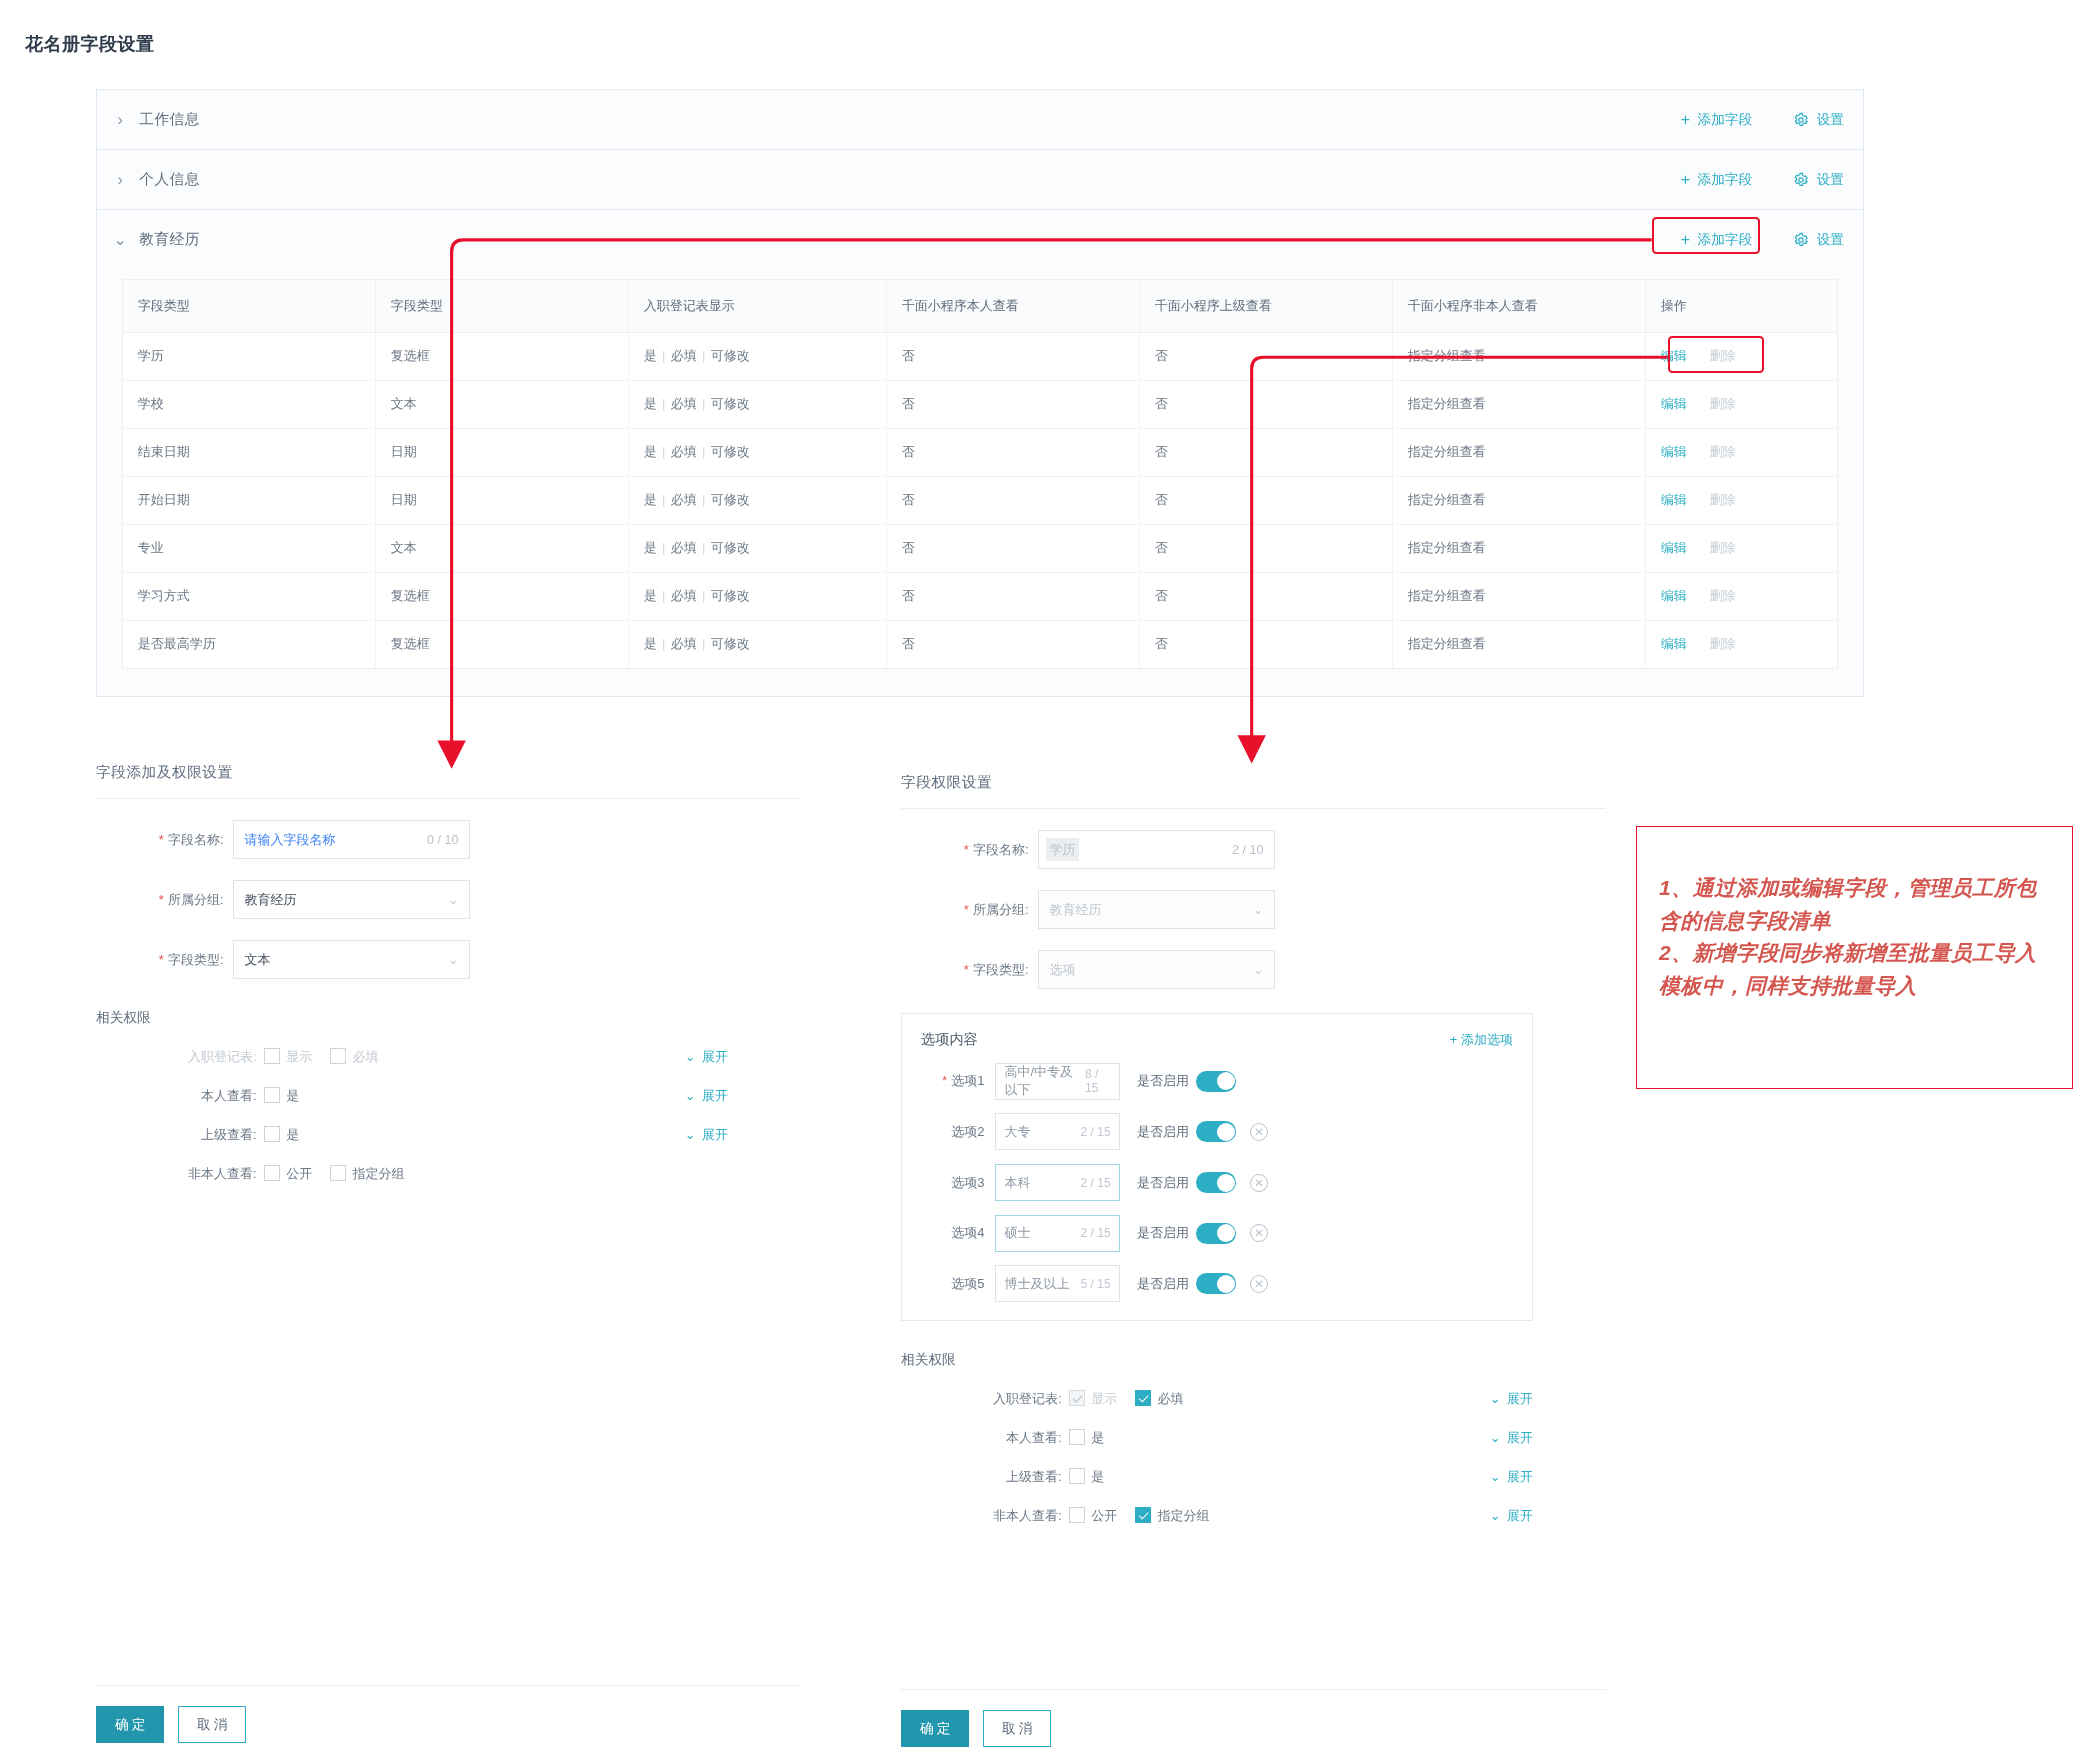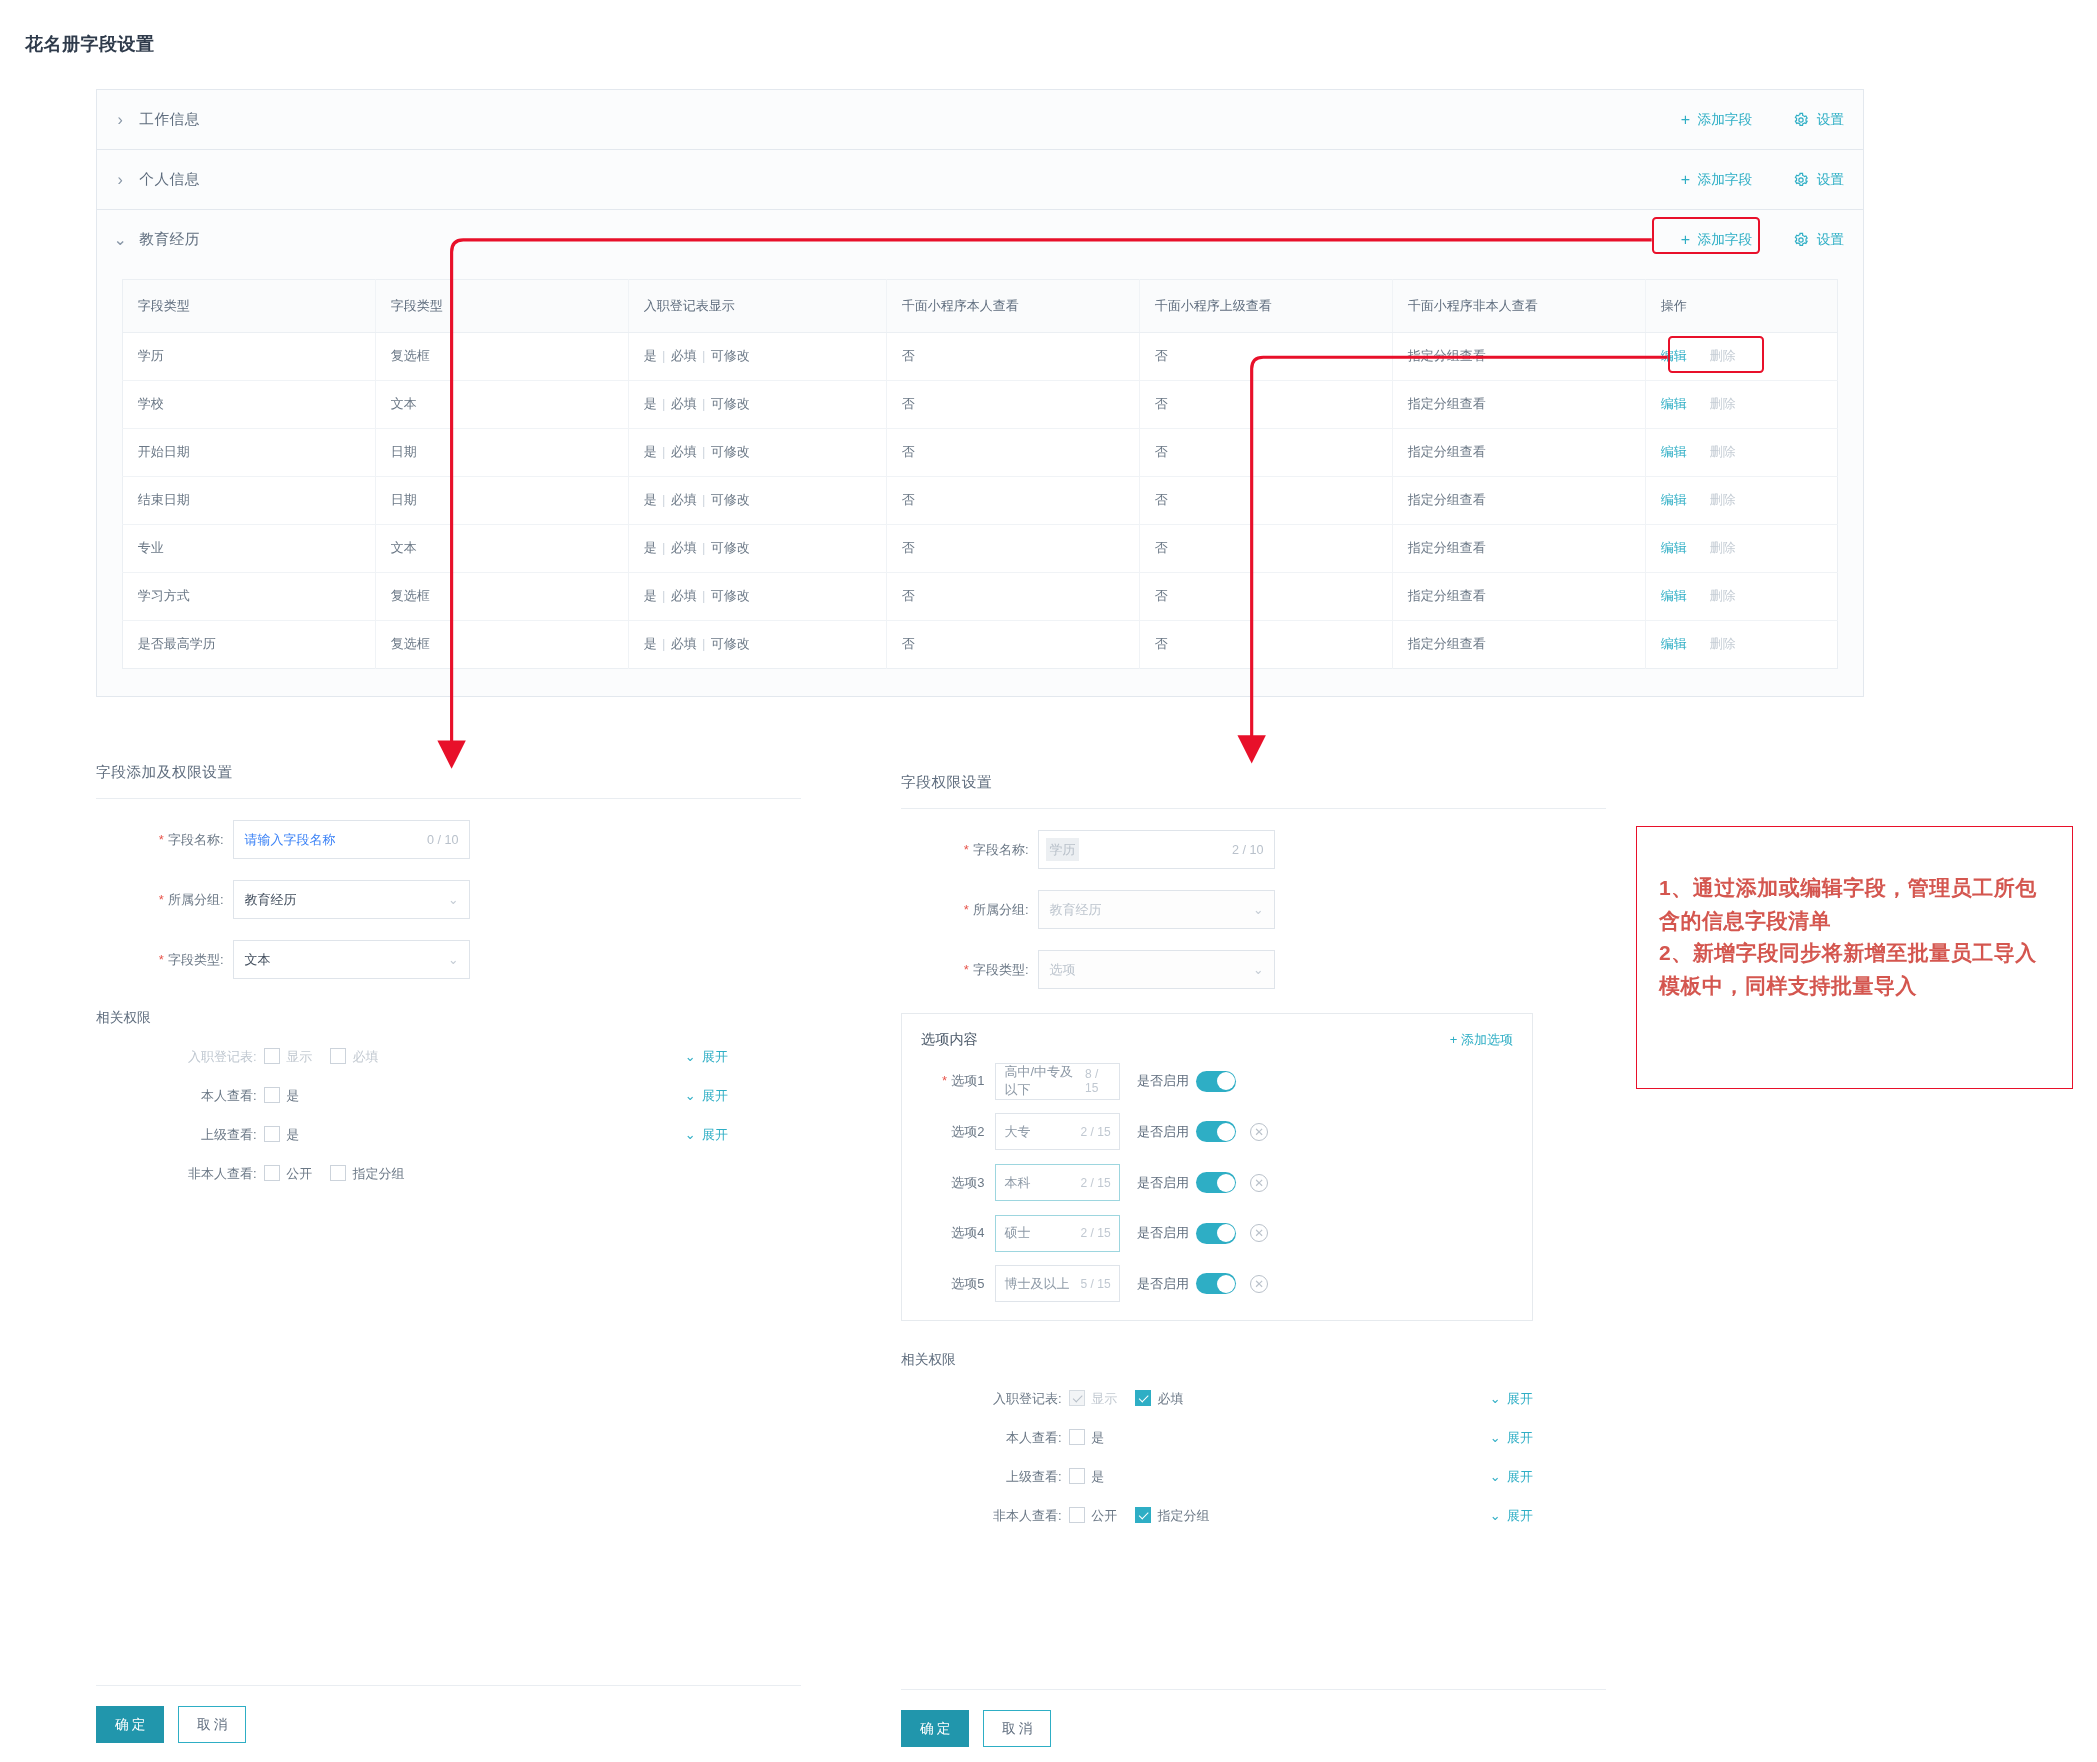--- a/index.html
+++ b/index.html
@@ -182,21 +182,21 @@
   .btn.ghost { background:#fff; color:#5f6d7e; border:0.5px solid #2eaec5; }
 
   
   .anno-box {
     position:absolute; left:1636px; top:826px; width:437px; height:263px;
     border:1.6px solid #e8102a; background:#fff;
     padding:45px 22px 0 22px;
   }
   .anno-text {
     color:#d4564f; font-size:21px; font-weight:bold; line-height:1.55;
-    letter-spacing:0.5px; white-space:pre-line;
+    letter-spacing:0.5px; white-space:pre-line;font-style:italic;
   }
   .anno-svg { position:absolute; left:0; top:0; pointer-events:none; }
   .hl-box {
     position:absolute; border:2.1px solid #e8102a; border-radius:4.2px;
   }
 </style>
 </head>
 <body>
 
 <div class="page-title">花名册字段设置</div>
@@ -303,30 +303,30 @@
             <tr>
               <td>学校</td>
               <td>文本</td>
               <td><span>是</span><span class="sep">|</span><span>必填</span><span class="sep">|</span><span>可修改</span></td>
               <td>否</td>
               <td>否</td>
               <td>指定分组查看</td>
               <td><span class="op-edit">编辑</span><span class="op-del">删除</span></td>
             </tr>
             <tr>
-              <td>开始日期</td>
+              <td>结束日期</td>
               <td>日期</td>
               <td><span>是</span><span class="sep">|</span><span>必填</span><span class="sep">|</span><span>可修改</span></td>
               <td>否</td>
               <td>否</td>
               <td>指定分组查看</td>
               <td><span class="op-edit">编辑</span><span class="op-del">删除</span></td>
             </tr>
             <tr>
-              <td>结束日期</td>
+              <td>开始日期</td>
               <td>日期</td>
               <td><span>是</span><span class="sep">|</span><span>必填</span><span class="sep">|</span><span>可修改</span></td>
               <td>否</td>
               <td>否</td>
               <td>指定分组查看</td>
               <td><span class="op-edit">编辑</span><span class="op-del">删除</span></td>
             </tr>
             <tr>
               <td>专业</td>
               <td>文本</td>

